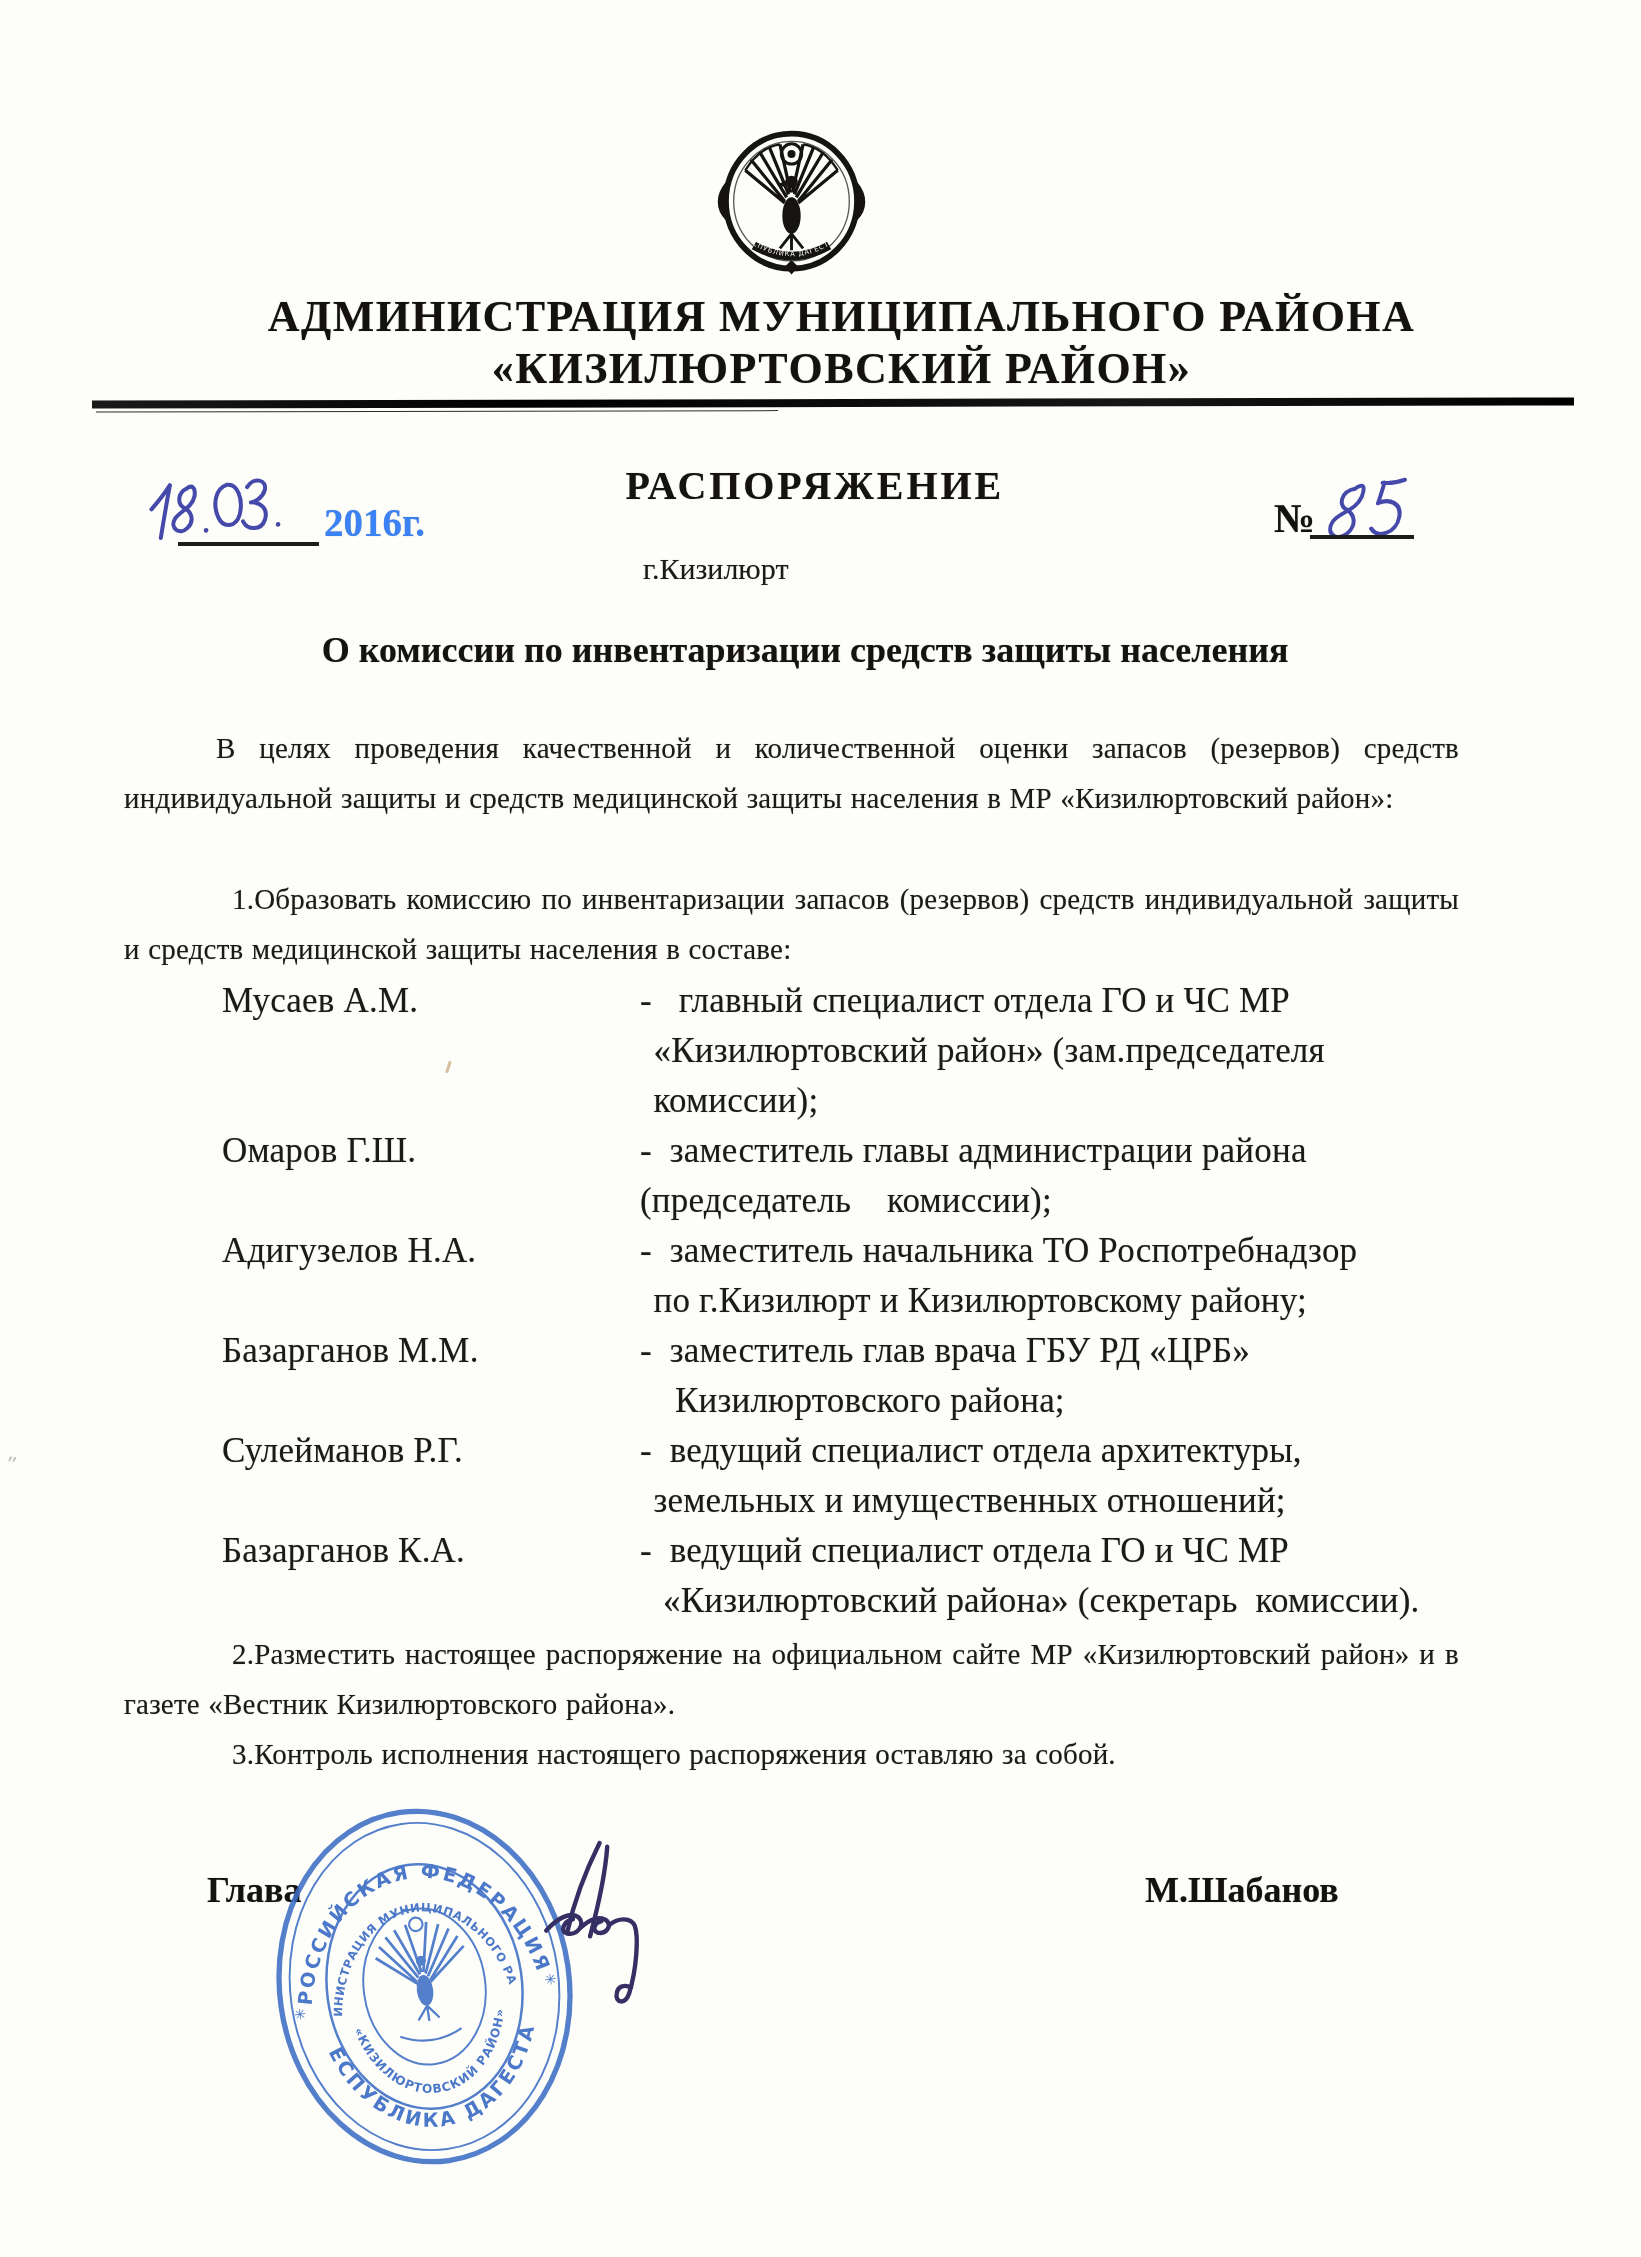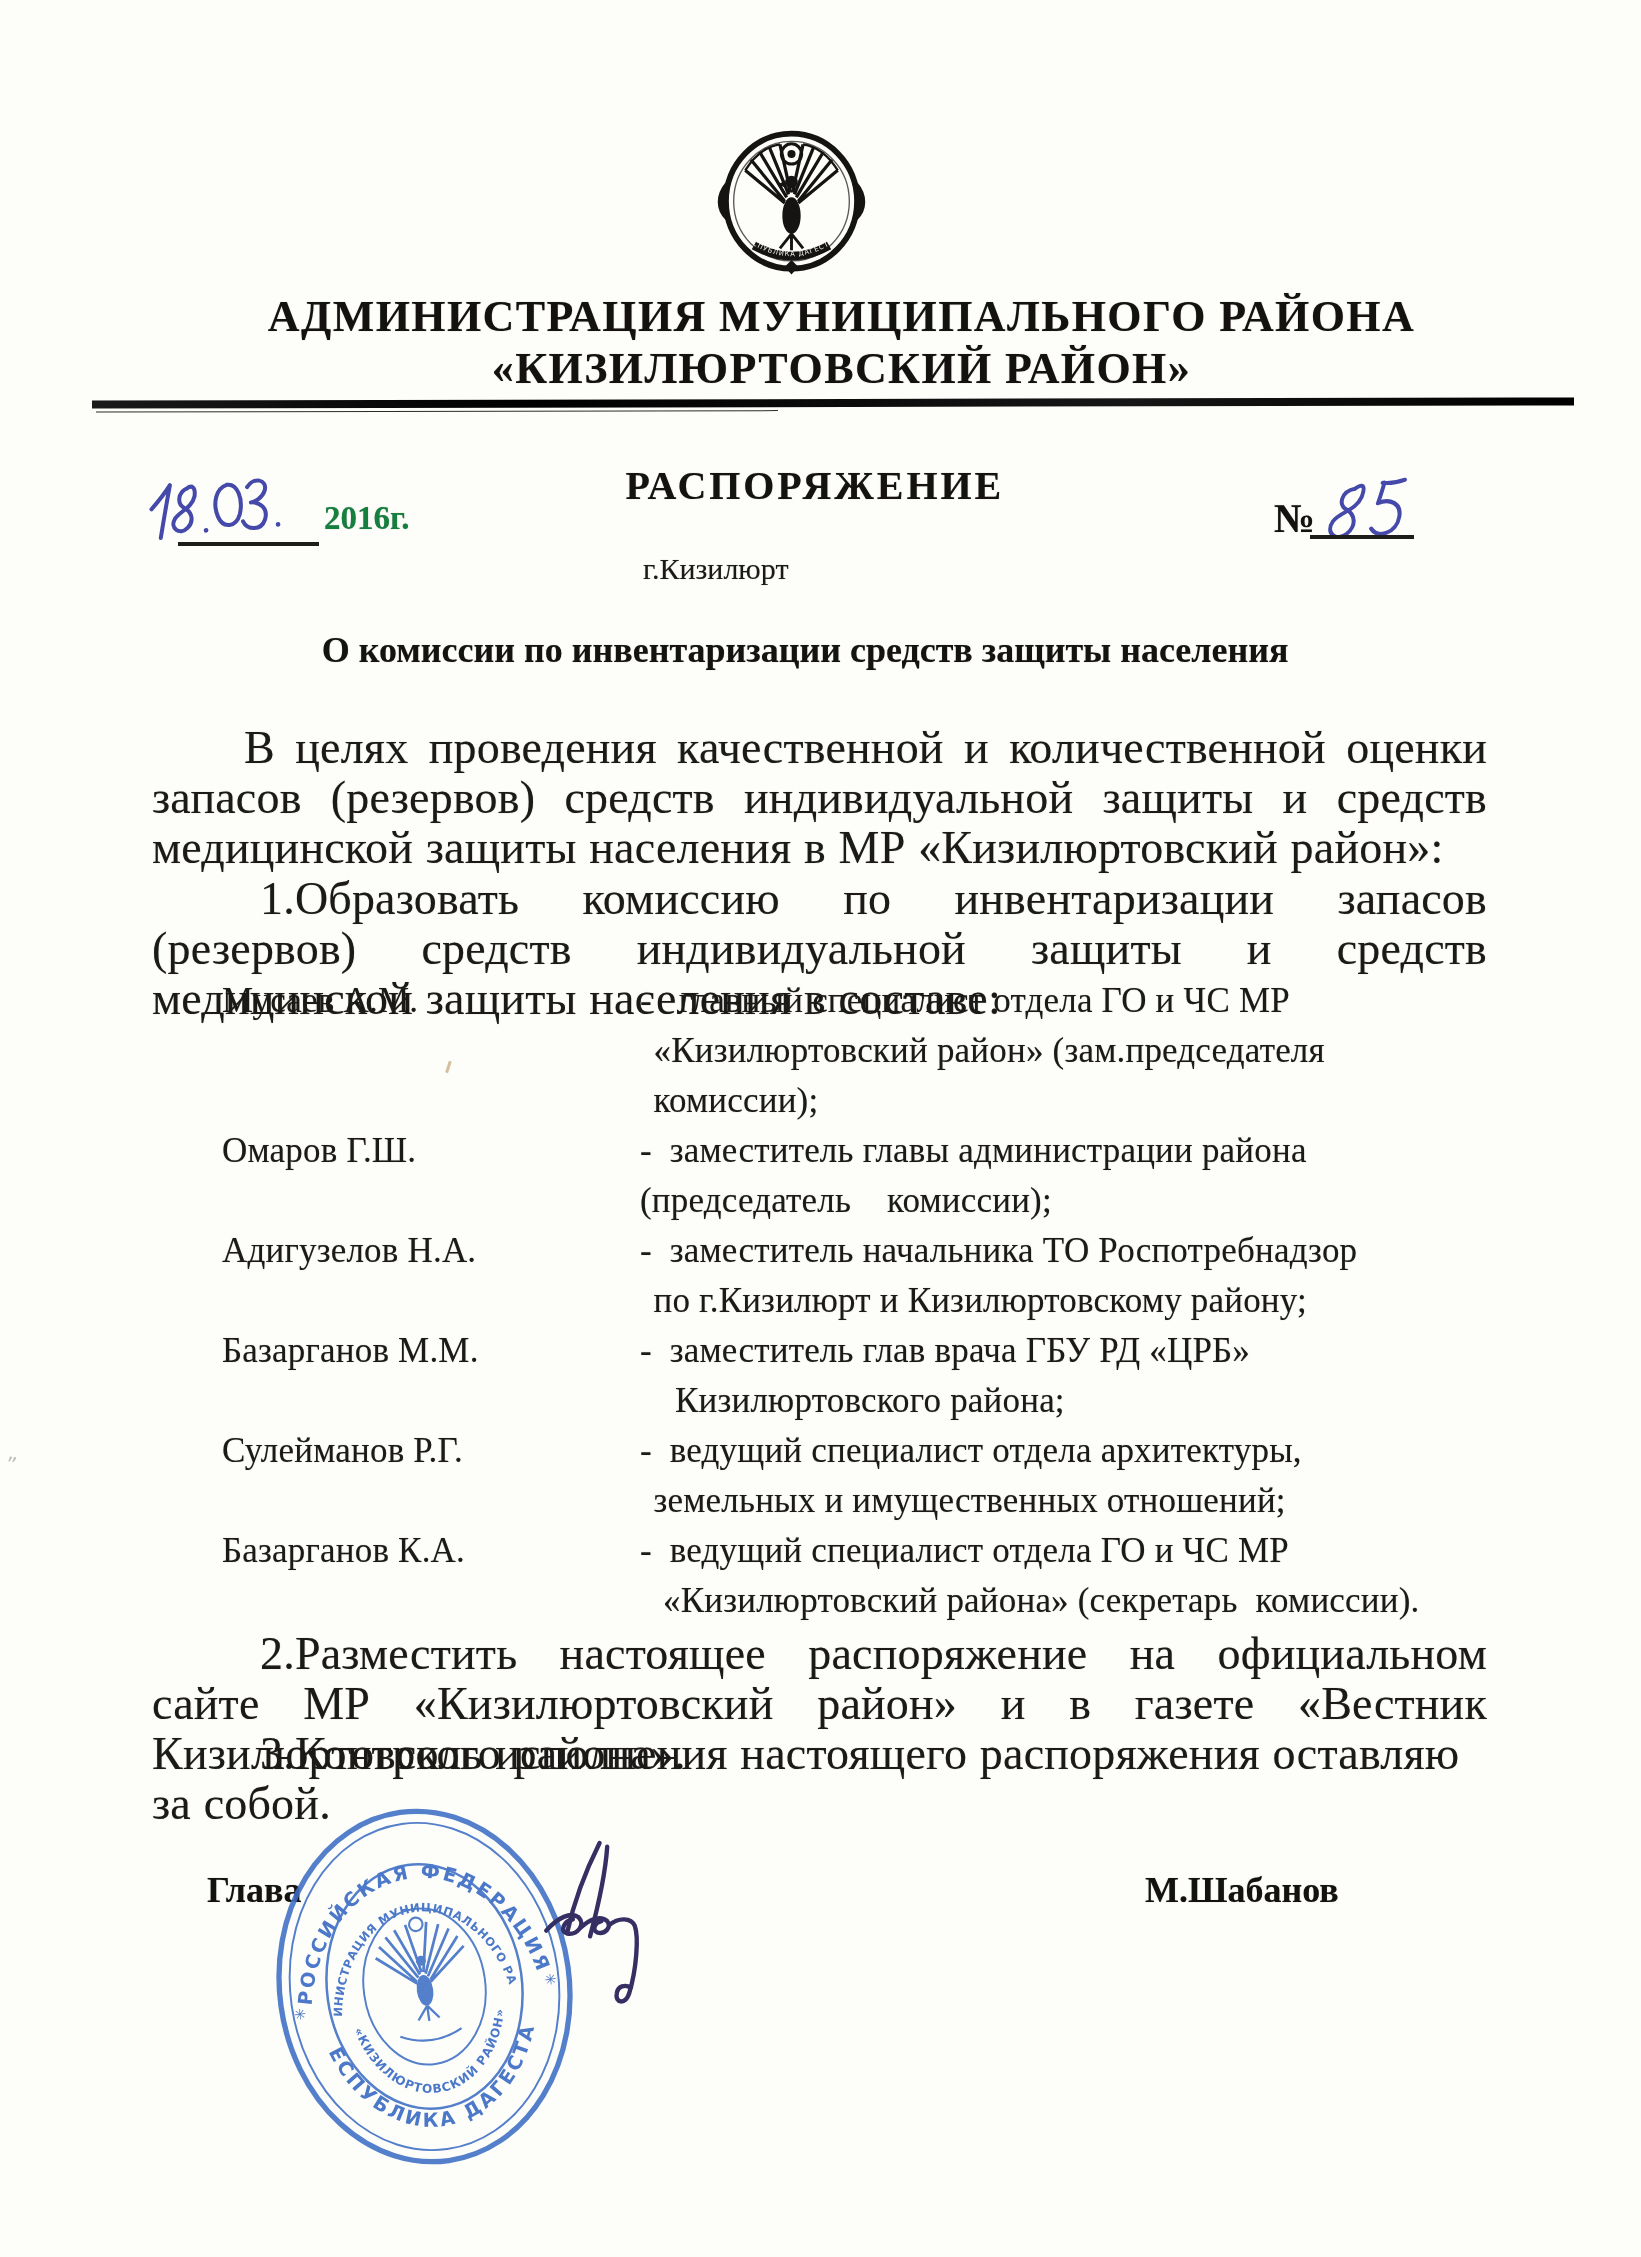--- a/index.html
+++ b/index.html
@@ -17,29 +17,29 @@
         transform:translateX(21px); font-weight:bold; font-size:44px; line-height:52px;
         letter-spacing:1.4px; color:#141210; }
   #rule{ position:absolute; left:92px; top:399px; width:1482px; height:7.7px;
          background:linear-gradient(90deg,#1a1a1a 0%,#000 30%,#161616 70%,#000 100%);
          transform:rotate(-0.12deg); }
   #rule:after{ content:""; position:absolute; left:3.9px; top:10.6px; width:46%; height:1.9px; background:#2c2c2c; }
   #doc-type{ position:absolute; left:0; top:462px; width:100%; text-align:center;
              transform:translateX(-5.8px); font-weight:bold; font-size:40px; letter-spacing:2.9px; color:#151310;}
   #date-hand{ position:absolute; left:141px; top:477px; width:162px; height:64px; transform:rotate(-4deg); }
   #date-underline{ position:absolute; left:178px; top:542px; width:141px; height:3.9px; background:#1f1d1b; }
-  #date-year{ position:absolute; left:324px; top:500px; font-size:33px; font-weight:bold; color:#15803d;}
+  #date-year{ position:absolute; left:324px; top:500px; font-size:39px; font-weight:bold; color:#3b82f6;}
   #num-label{ position:absolute; left:1274px; top:494px; font-size:41px; font-weight:600; color:#141210;}
   #num-hand{ position:absolute; left:1321px; top:475px; width:104px; height:70px; transform:rotate(-3deg); }
   #num-underline{ position:absolute; left:1310px; top:535px; width:104px; height:3.9px; background:#1f1d1b; }
   #place{ position:absolute; left:643px; top:552px; font-size:30px; color:#1c1a18; }
   #subject{ position:absolute; left:0; top:629px; width:100%; text-align:center;
             transform:translateX(-15.4px); font-weight:bold; font-size:36px; color:#151310; }
   
-  .para{ position:absolute; left:152px; width:1335px; font-size:46px; line-height:50px;
+  .para{ position:absolute; left:124px; width:1335px; font-size:29px; line-height:50px;
          text-align:justify; letter-spacing:0.2px; word-spacing:1px; }
   #p-intro{ top:723px;  text-indent:92px; }
   #p-item1{ top:874px;  text-indent:108px; }
   #p-item2{ top:1629px; text-indent:108px; }
   #p-item3{ top:1729px; text-indent:108px; text-align:left; }
   
   #members{ position:absolute; left:222px; top:976px; width:1250px;
             font-size:35px; line-height:50px; letter-spacing:0.2px; }
   .member{ display:flex; align-items:flex-start; }
   .mname{ width:418px; flex:none; }

